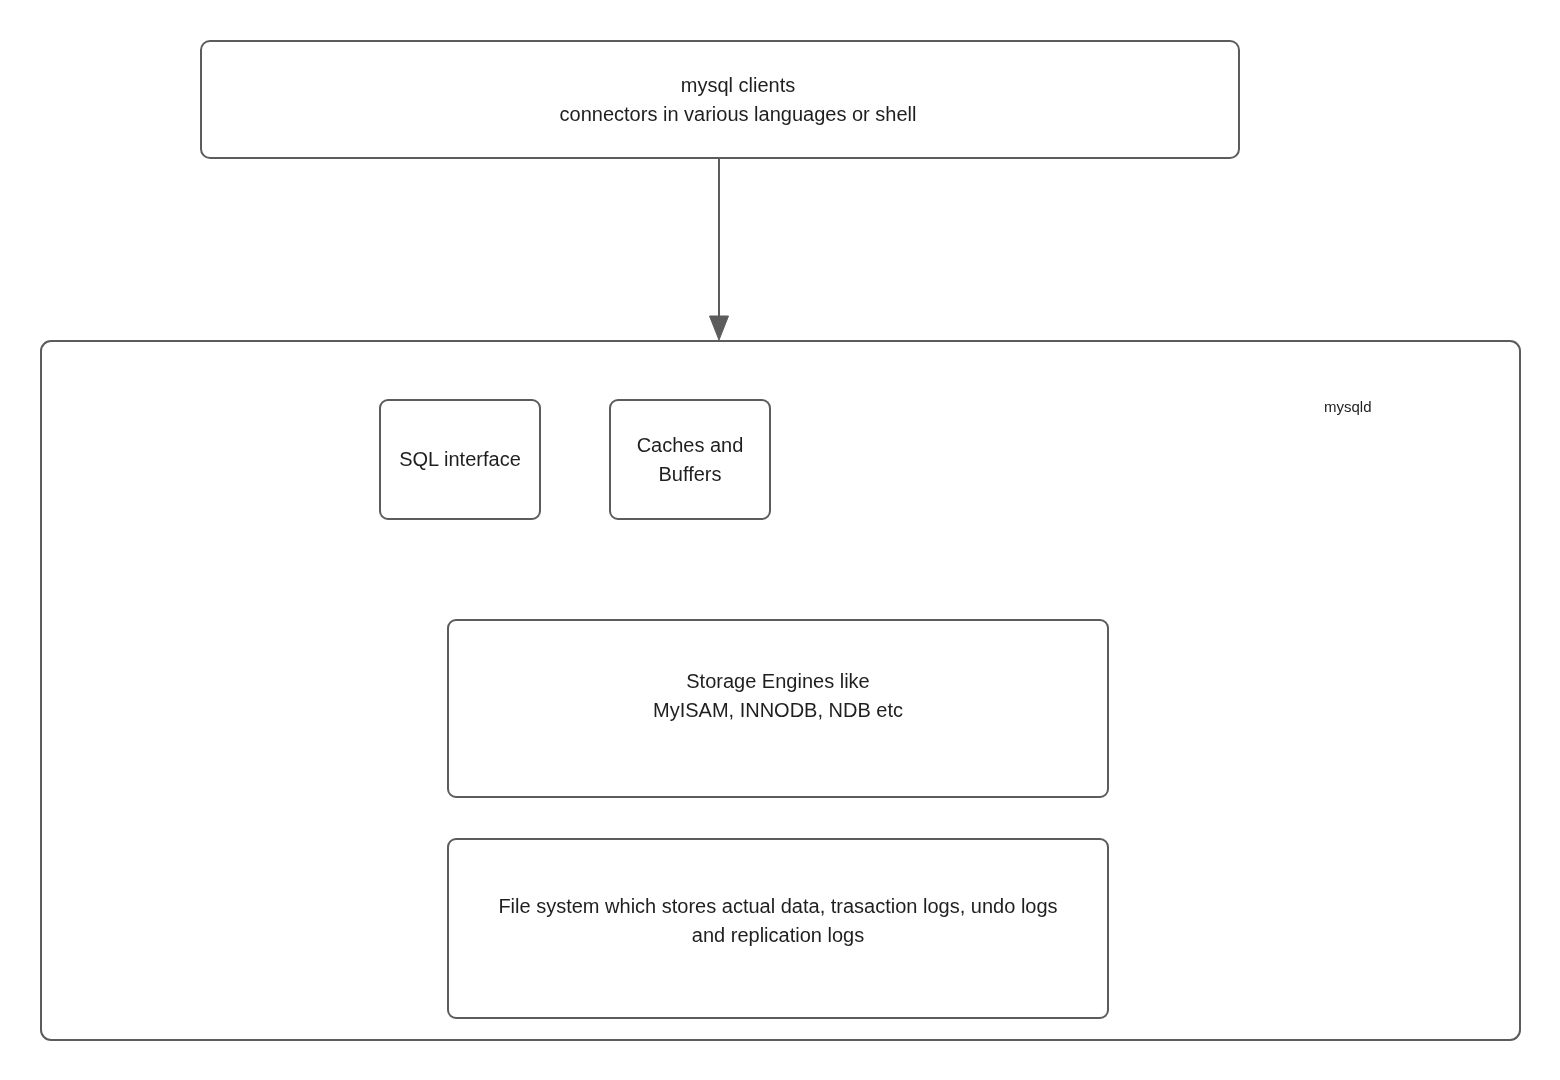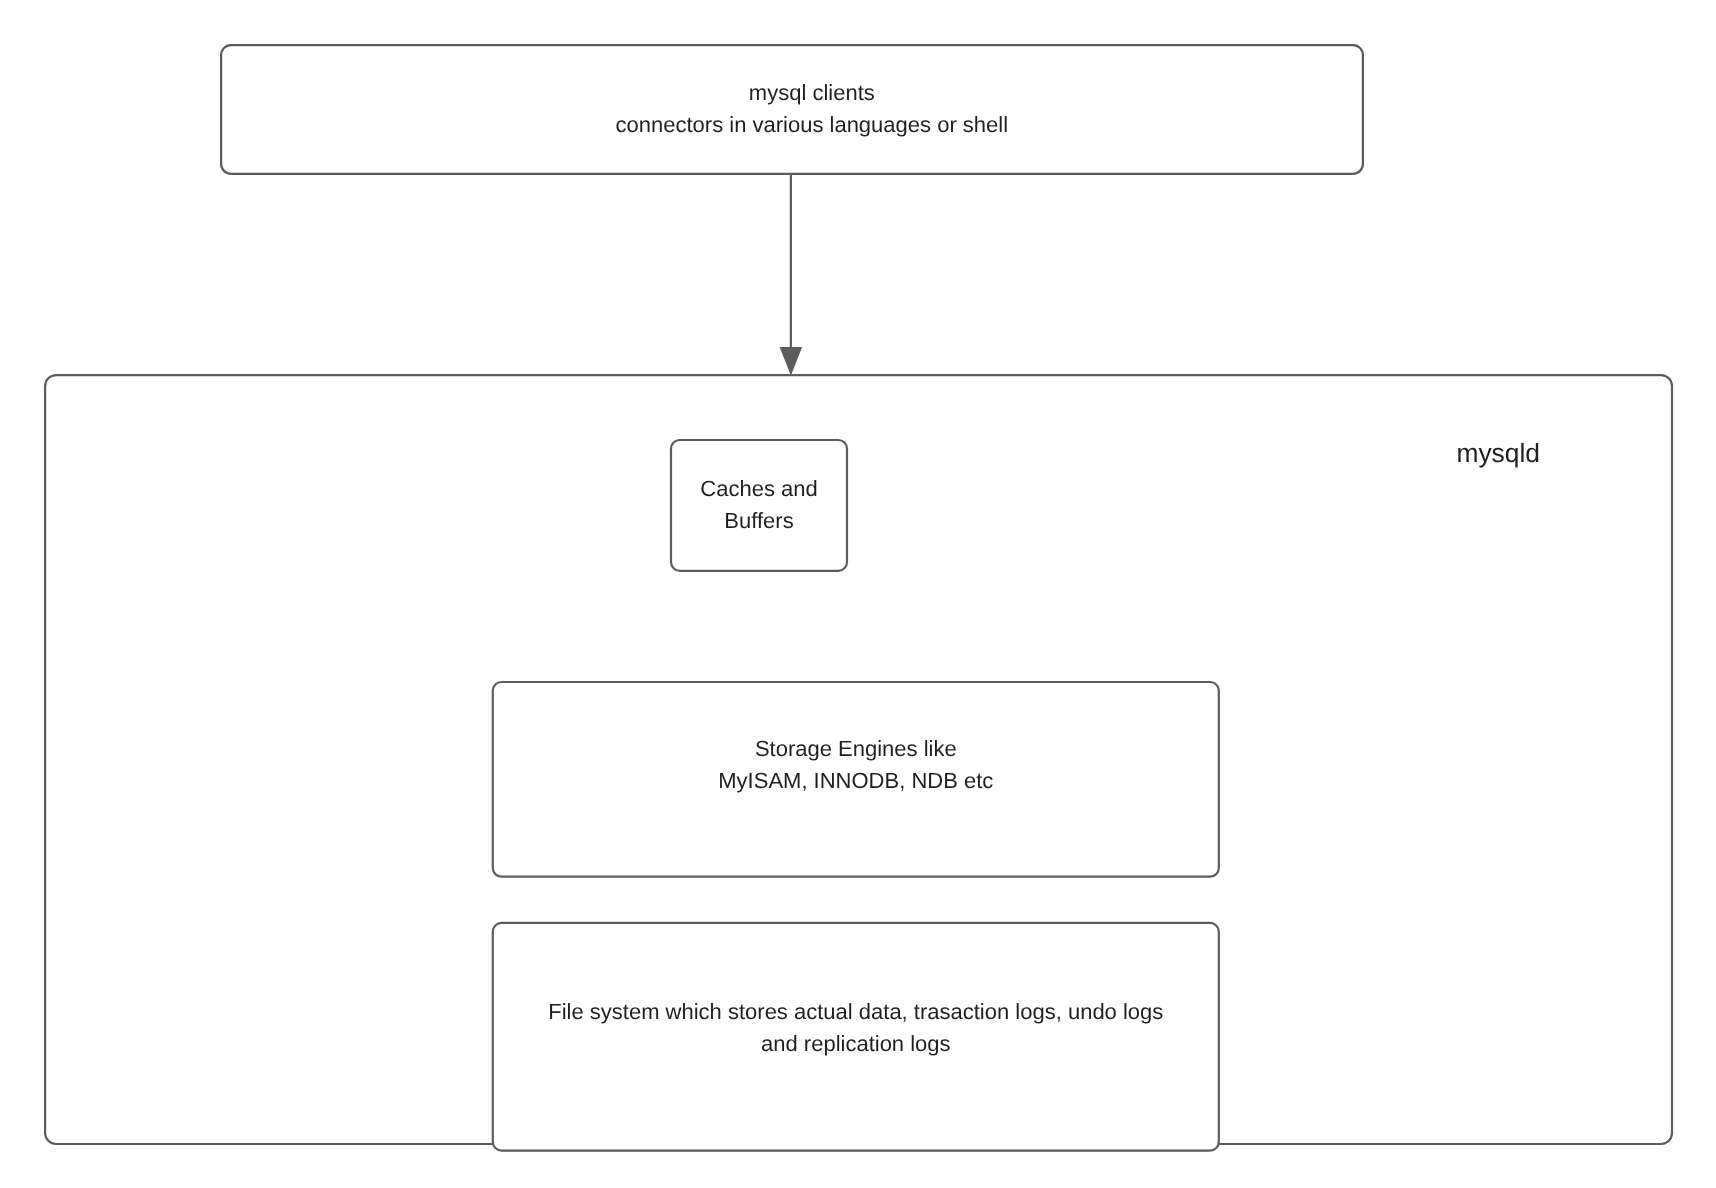--- a/index.html
+++ b/index.html
@@ -52,21 +52,21 @@
     height: 701px;
     border-radius: 11px;
     display: block;
   }
 
   
   .mysqld-label {
     position: absolute;
     left: 1324px;
     top: 396px;
-    font-size: 24px;
+    font-size: 15px;
     color: #1f1f1f;
     line-height: 1.42;
     white-space: nowrap;
   }
 
   
   .component {
     top: 399px;
     height: 121px;
     width: 162px;
@@ -84,21 +84,21 @@
     width: 662px;
     font-size: 20px;
   }
   .storage-box {
     top: 619px;
     height: 179px;
     align-items: center;
   }
   .filesystem-box {
     top: 838px;
-    height: 209px;
+    height: 181px;
     align-items: center;
   }
   .wide-box .inner-text { display: block; width: 100%; }
   .storage-box .inner-text { transform: translateY(-13px); }
   .filesystem-box .inner-text { transform: translateY(-8px); }
 
   
   .connector {
     position: absolute;
     left: 660px;
@@ -121,20 +121,23 @@
   <svg class="connector" viewBox="0 0 120 200">
     <line x1="59" y1="8" x2="59" y2="178" stroke="#5c5c5c" stroke-width="2"></line>
     <polygon points="59,190 49.5,166 68.5,166" fill="#5c5c5c" stroke="#5c5c5c" stroke-width="1"></polygon>
   </svg>
 
   <div class="node rounded-lg mysqld-container"></div>
 
   <div class="mysqld-label">mysqld</div>
 
 
+  <div class="node rounded-sm component comp-sql">
+    <span>SQL interface</span>
+  </div>
 
   <div class="node rounded-sm component comp-caches">
     <span>Caches and
 Buffers</span>
   </div>
 
 
 
   <div class="node rounded-sm wide-box storage-box">
     <span class="inner-text">Storage Engines like

